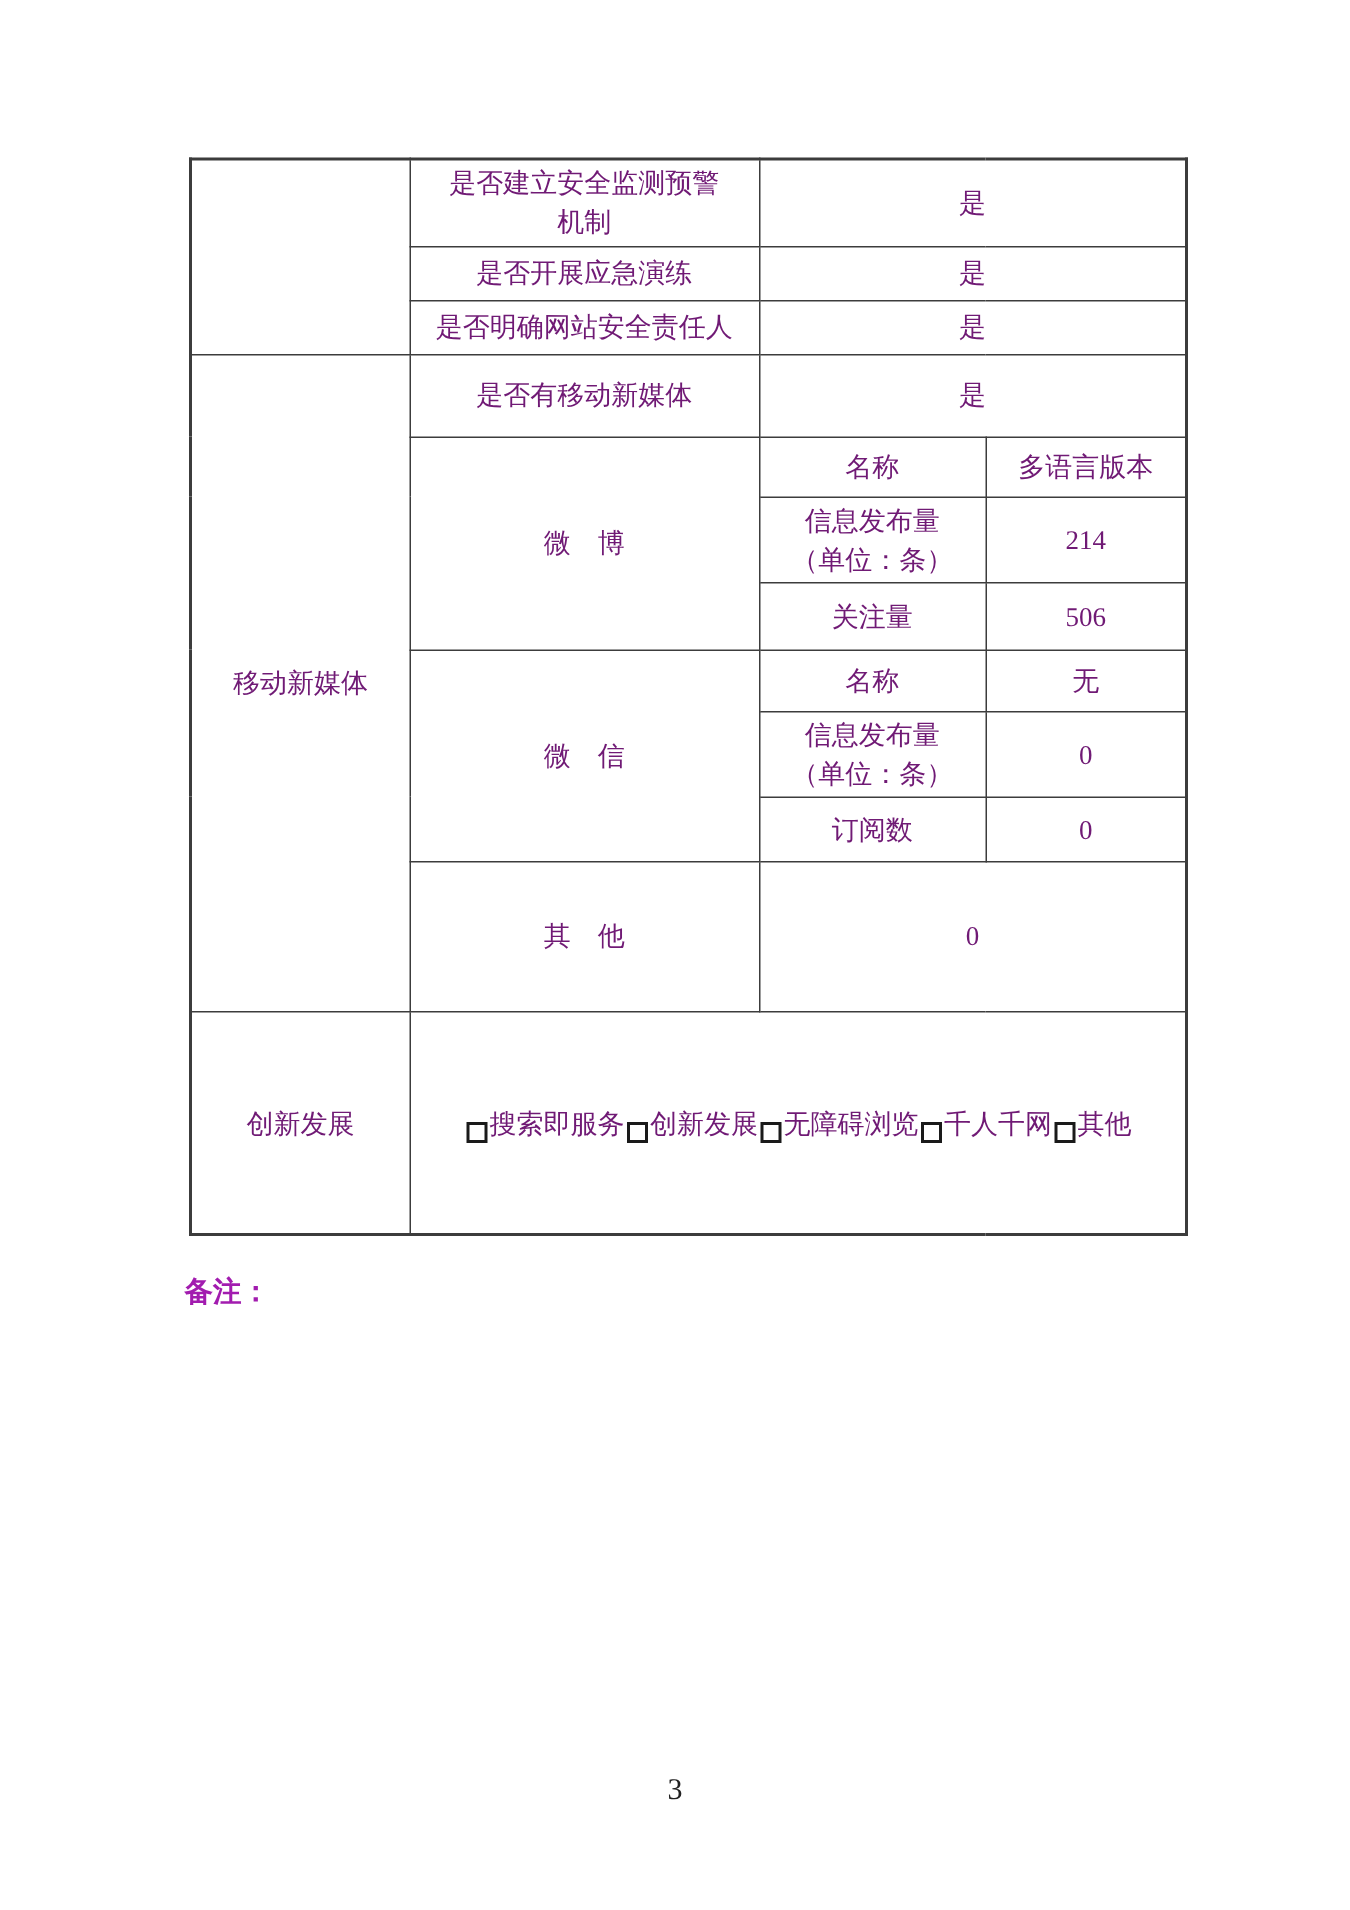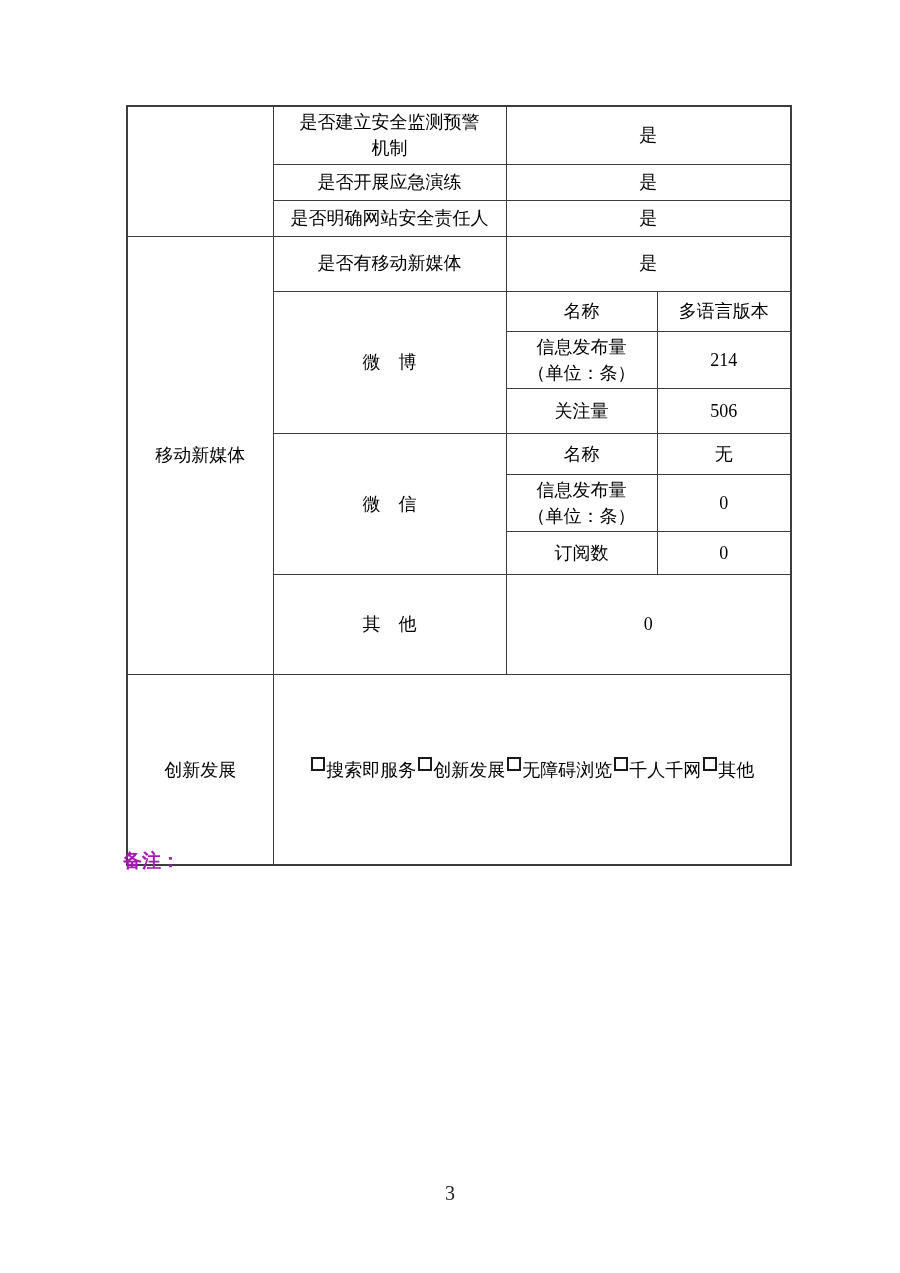--- a/index.html
+++ b/index.html
@@ -14,21 +14,21 @@
   }
   .doc-table {
     position: absolute;
     left: 126px;
     top: 105px;
     width: 664px;
     border-collapse: collapse;
     table-layout: fixed;
     border: 2px solid #3c3c3c;
     font-size: 18px;
-    color: #000000;
+    color: #701a75;
   }
   .doc-table td {
     border: 1px solid #3c3c3c;
     text-align: center;
     vertical-align: middle;
     white-space: pre-line;
     line-height: 1.45;
     padding: 2px 4px;
   }
   .col-group   { width: 146px; }
@@ -39,25 +39,25 @@
   .r-tall      { height: 58px; }
   .r-short     { height: 36px; }
   .r-med       { height: 55px; }
   .r-name      { height: 40px; }
   .r-pub       { height: 55px; }
   .r-follow    { height: 45px; }
   .r-name2     { height: 41px; }
   .r-pub2      { height: 51px; }
   .r-sub       { height: 43px; }
   .r-other     { height: 100px; margin-top: 25px; }
-  .r-innov     { height: 191px; margin-left: 24px; }
+  .r-innov     { height: 149px; margin-left: 24px; }
 
   .checkbox-line {
     display: flex;
-    align-items: flex-start;
+    align-items: flex-end;
     justify-content: center;
     flex-wrap: nowrap;
     white-space: nowrap;
     font-size: 18px;
   }
   .checkbox-box {
     display: inline-block;
     width: 14px;
     height: 14px;
     border: 2px solid #1a1a1a;

